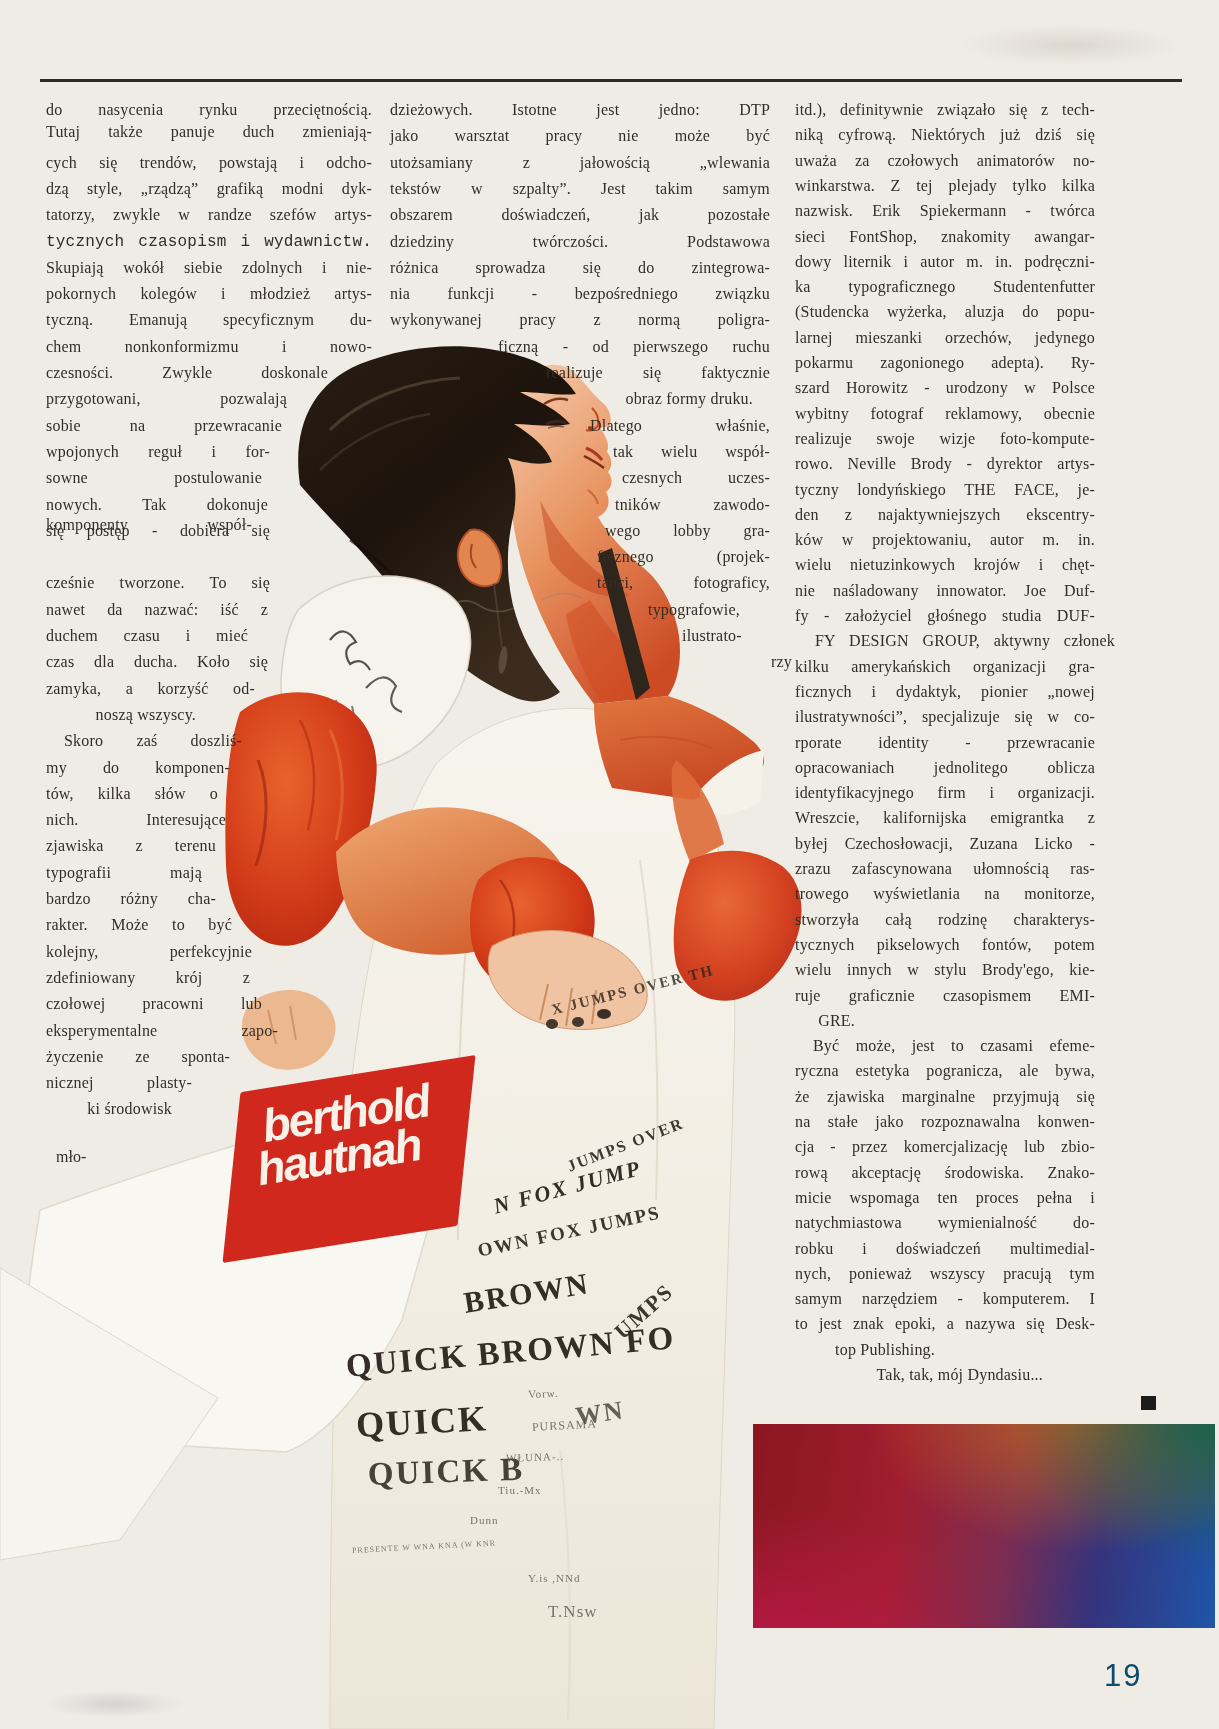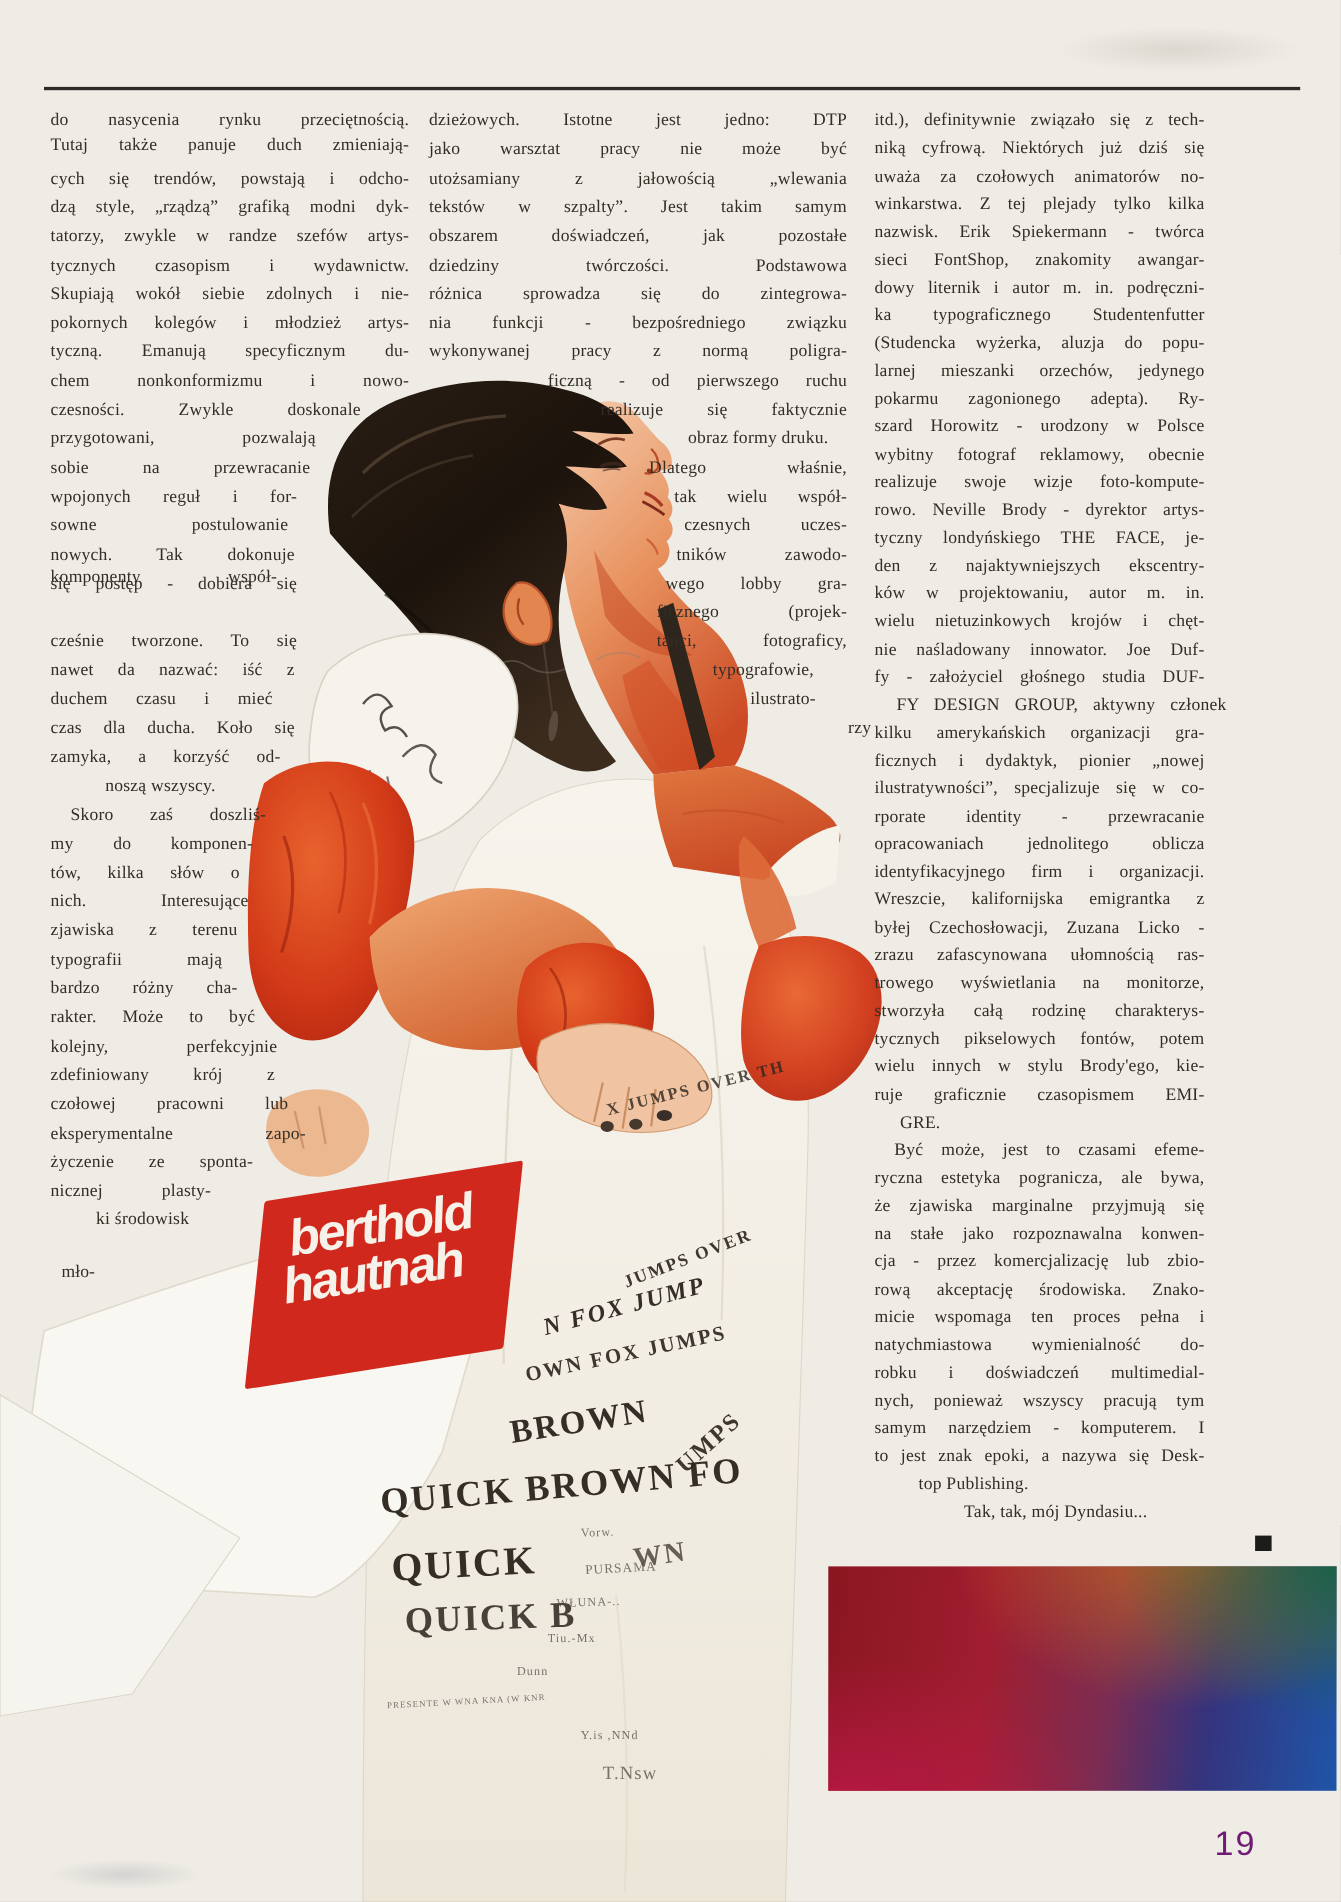--- a/index.html
+++ b/index.html
@@ -18,21 +18,21 @@
         font-family:"Liberation Sans",sans-serif;font-size:46px;line-height:0.92;
         padding:16px 0 0 30px;letter-spacing:-2px;}
   .logo-line2{margin-left:-12px;}
   .frag{position:absolute;font-family:"Liberation Serif",serif;color:#2b241d;
         white-space:nowrap;font-weight:600;letter-spacing:2px;transform-origin:0 50%;}
   .sfrag{position:absolute;font-family:"Liberation Serif",serif;color:#4f4a42;
         white-space:nowrap;letter-spacing:1px;opacity:0.75;transform-origin:0 50%;}
   .grad-art{position:absolute;left:753px;top:1424px;width:462px;height:204px;}
   .end-mark{position:absolute;left:1141px;top:1396px;width:15px;height:14px;background:#1c1c1c;}
   .page-number{position:absolute;left:1104px;top:1658px;font-family:"Liberation Sans",sans-serif;
-        font-size:31px;color:#701a75;letter-spacing:2px;}
+        font-size:31px;color:#0c4a6e;letter-spacing:2px;}
   .smudge{position:absolute;border-radius:50%;}
   .smudge-tr{left:958px;top:24px;width:225px;height:42px;
         background:radial-gradient(ellipse,rgba(120,110,100,0.16),rgba(120,110,100,0) 70%);}
   .smudge-bl{left:44px;top:1690px;width:140px;height:28px;
         background:radial-gradient(ellipse,rgba(92,98,122,0.18),rgba(92,98,122,0) 70%);}
 </style>
 </head>
 <body>
 
 <div class="page">
@@ -165,21 +165,21 @@
       <div class="sfrag" style="left: 528px; top: 1572px; font-size: 11px; transform: rotate(0deg);">Y.is ,NNd</div>
       <div class="sfrag" style="left: 548px; top: 1602px; font-size: 17px; transform: rotate(0deg);">T.Nsw</div>
     </div>
 
   <div id="columns">
       <div class="line just" style="left: 46px; top: 97px; width: 326px;">do nasycenia rynku przeciętnością.</div>
       <div class="line just" style="left: 46px; top: 119px; width: 326px;">Tutaj także panuje duch zmieniają-</div>
       <div class="line just" style="left: 46px; top: 149.6px; width: 326px;">cych się trendów, powstają i odcho-</div>
       <div class="line just" style="left: 46px; top: 175.9px; width: 326px;">dzą style, „rządzą” grafiką modni dyk-</div>
       <div class="line just" style="left: 46px; top: 202.2px; width: 326px;">tatorzy, zwykle w randze szefów artys-</div>
-      <div class="line just" style="left: 46px; top: 228.5px; width: 326px;">tycznych czasopism i wydawnictw.</div>
+      <div class="line just" style="left: 46px; top: 228.5px; width: 326px; font-family: Liberation Mono, monospace;">tycznych czasopism i wydawnictw.</div>
       <div class="line just" style="left: 46px; top: 254.8px; width: 326px;">Skupiają wokół siebie zdolnych i nie-</div>
       <div class="line just" style="left: 46px; top: 281.1px; width: 326px;">pokornych kolegów i młodzież artys-</div>
       <div class="line just" style="left: 46px; top: 307.4px; width: 326px;">tyczną. Emanują specyficznym du-</div>
       <div class="line just" style="left: 46px; top: 333.7px; width: 326px;">chem nonkonformizmu i nowo-</div>
       <div class="line just" style="left: 46px; top: 360px; width: 282px;">czesności. Zwykle doskonale</div>
       <div class="line just" style="left: 46px; top: 386.3px; width: 241px;">przygotowani, pozwalają</div>
       <div class="line just" style="left: 46px; top: 412.6px; width: 236px;">sobie na przewracanie</div>
       <div class="line just" style="left: 46px; top: 438.9px; width: 224px;">wpojonych reguł i for-</div>
       <div class="line just" style="left: 46px; top: 465.2px; width: 216px;">sowne postulowanie</div>
       <div class="line just" style="left: 46px; top: 491.5px; width: 222px;">nowych. Tak dokonuje</div>

